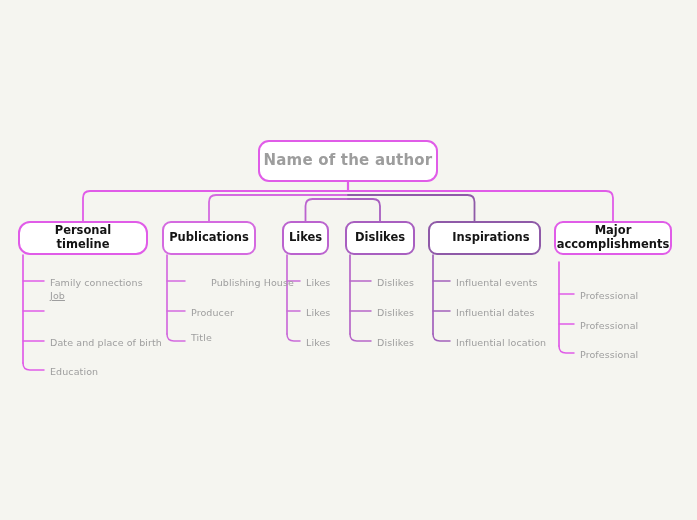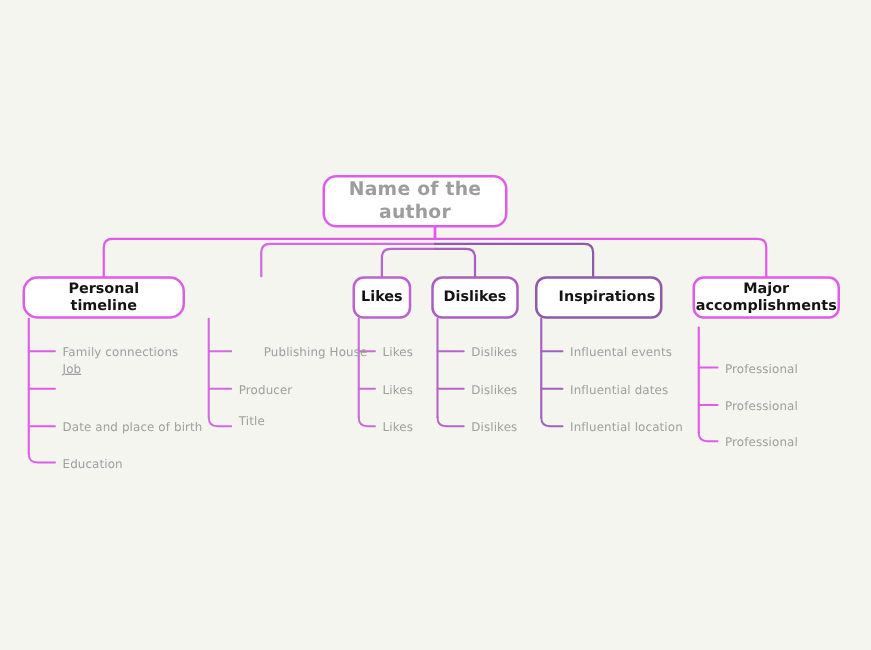--- a/index.html
+++ b/index.html
@@ -97,46 +97,49 @@
       <path d="M 433 255 L 433 334" fill="none" stroke="#a260bb" stroke-width="1.7" stroke-linecap="round"></path>
       <path d="M 433 281 L 450 281" fill="none" stroke="#a260bb" stroke-width="1.5" stroke-linecap="round"></path>
       <path d="M 433 311 L 450 311" fill="none" stroke="#a260bb" stroke-width="1.5" stroke-linecap="round"></path>
       <path d="M 433 334 Q 433 341 440 341 L 450 341" fill="none" stroke="#a260bb" stroke-width="1.5" stroke-linecap="round"></path>
       <path d="M 348 191 L 606 191 Q 613 191 613 198 L 613 221" fill="none" stroke="#e05ce8" stroke-width="1.8" stroke-linecap="round"></path>
       <path d="M 559 262 L 559 346" fill="none" stroke="#e05ce8" stroke-width="1.7" stroke-linecap="round"></path>
       <path d="M 559 294 L 574 294" fill="none" stroke="#e05ce8" stroke-width="1.5" stroke-linecap="round"></path>
       <path d="M 559 324 L 574 324" fill="none" stroke="#e05ce8" stroke-width="1.5" stroke-linecap="round"></path>
       <path d="M 559 346 Q 559 353 566 353 L 574 353" fill="none" stroke="#e05ce8" stroke-width="1.5" stroke-linecap="round"></path>
     </svg>
-<div class="node node-root" style="left: 258px; top: 140px; width: 148px; height: 42px; border-color: rgb(224, 92, 232);">
+<div class="node node-root" style="left: 258px; top: 140px; width: 180px; height: 42px; border-color: rgb(224, 92, 232);">
       <span>Name of the author</span>
     </div>
     <div class="node node-l2" style="left: 18px; top: 221px; width: 130px; height: 34px; border-color: rgb(224, 92, 232); border-radius: 12px;">
       <span>Personal timeline</span>
     </div>
     <div class="leaf" style="left: 50px; top: 277px;">Family connections</div>
     <div class="leaf" style="left: 50px; top: 290px; text-decoration: underline;">Job</div>
     <div class="leaf" style="left: 50px; top: 337px;">Date and place of birth</div>
     <div class="leaf" style="left: 50px; top: 366px;">Education</div>
+    <div class="node node-l2" style="left: 162px; top: 221px; width: 94px; height: 34px; border-color: rgb(212, 106, 224);">
+      <span>Publications</span>
+    </div>
     <div class="leaf" style="left: 191px; top: 277px; margin-left: 20px;">Publishing House</div>
     <div class="leaf" style="left: 191px; top: 307px;">Producer</div>
     <div class="leaf" style="left: 191px; top: 332px;">Title</div>
     <div class="node node-l2" style="left: 282px; top: 221px; width: 47px; height: 34px; border-color: rgb(187, 99, 207);">
       <span>Likes</span>
     </div>
     <div class="leaf" style="left: 306px; top: 277px;">Likes</div>
     <div class="leaf" style="left: 306px; top: 307px;">Likes</div>
     <div class="leaf" style="left: 306px; top: 337px;">Likes</div>
     <div class="node node-l2" style="left: 345px; top: 221px; width: 70px; height: 34px; border-color: rgb(168, 95, 192);">
       <span>Dislikes</span>
     </div>
     <div class="leaf" style="left: 377px; top: 277px;">Dislikes</div>
     <div class="leaf" style="left: 377px; top: 307px;">Dislikes</div>
     <div class="leaf" style="left: 377px; top: 337px;">Dislikes</div>
-    <div class="node node-l2" style="left: 428px; top: 221px; width: 102px; height: 34px; border-color: rgb(143, 90, 168); padding-left: 20px;">
+    <div class="node node-l2" style="left: 428px; top: 221px; width: 113px; height: 34px; border-color: rgb(143, 90, 168); padding-left: 20px;">
       <span>Inspirations</span>
     </div>
     <div class="leaf" style="left: 456px; top: 277px;">Influental events</div>
     <div class="leaf" style="left: 456px; top: 307px;">Influential dates</div>
     <div class="leaf" style="left: 456px; top: 337px;">Influential location</div>
     <div class="node node-l2" style="left: 554px; top: 221px; width: 118px; height: 34px; border-color: rgb(224, 92, 232);">
       <span>Major accomplishments</span>
     </div>
     <div class="leaf" style="left: 580px; top: 290px;">Professional</div>
     <div class="leaf" style="left: 580px; top: 320px;">Professional</div>

